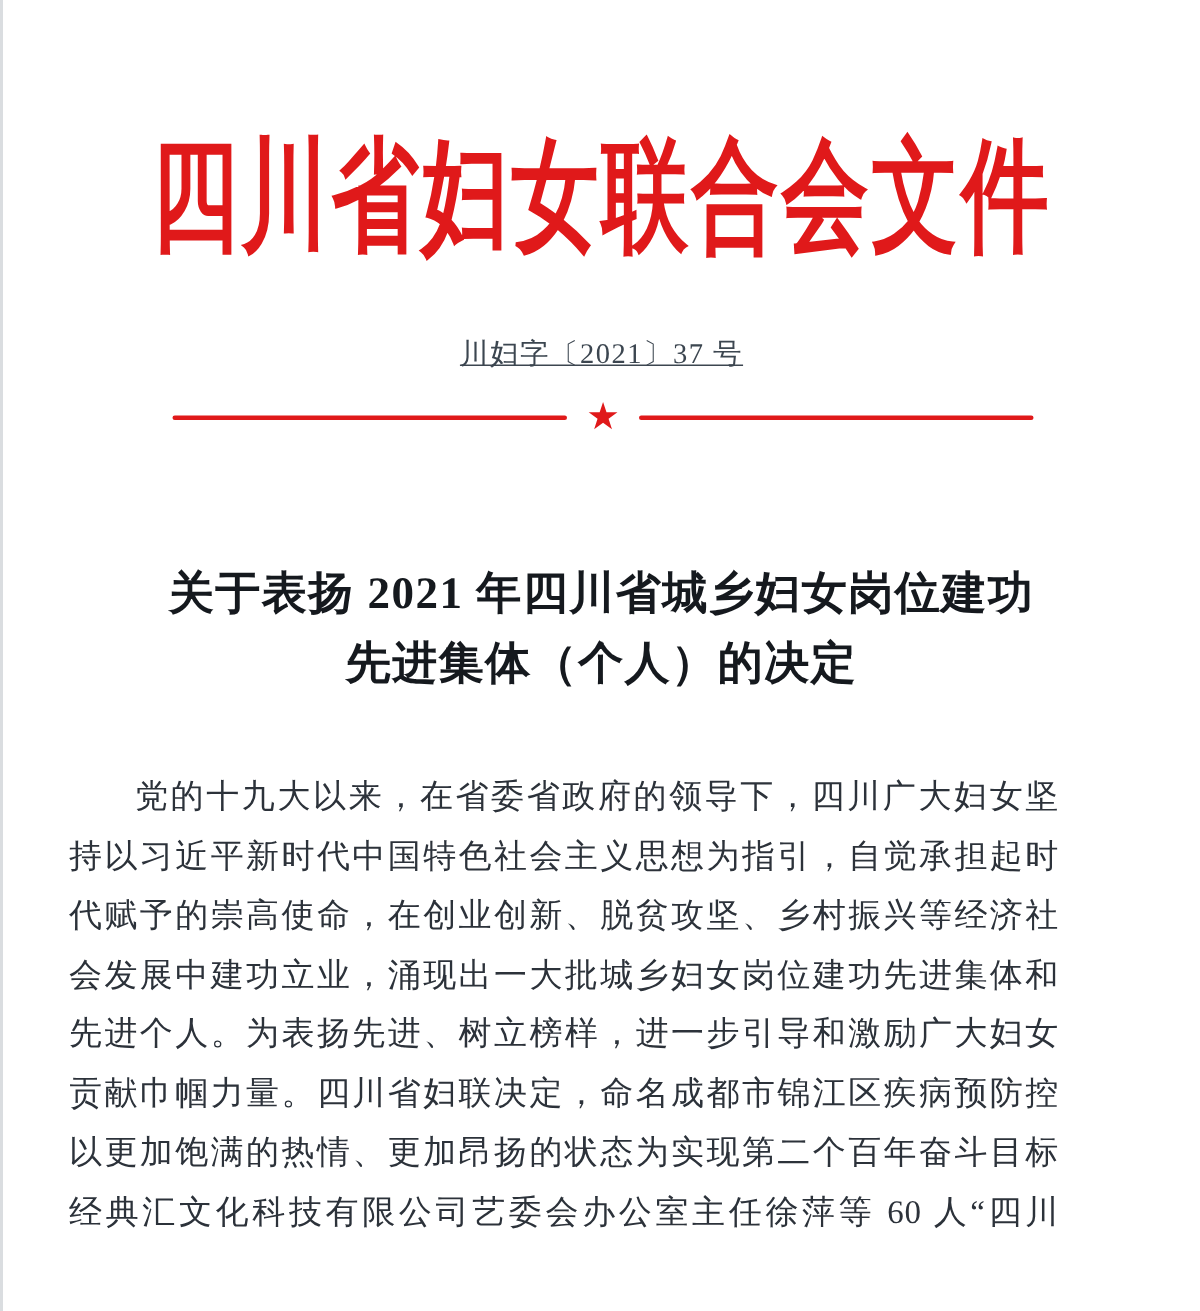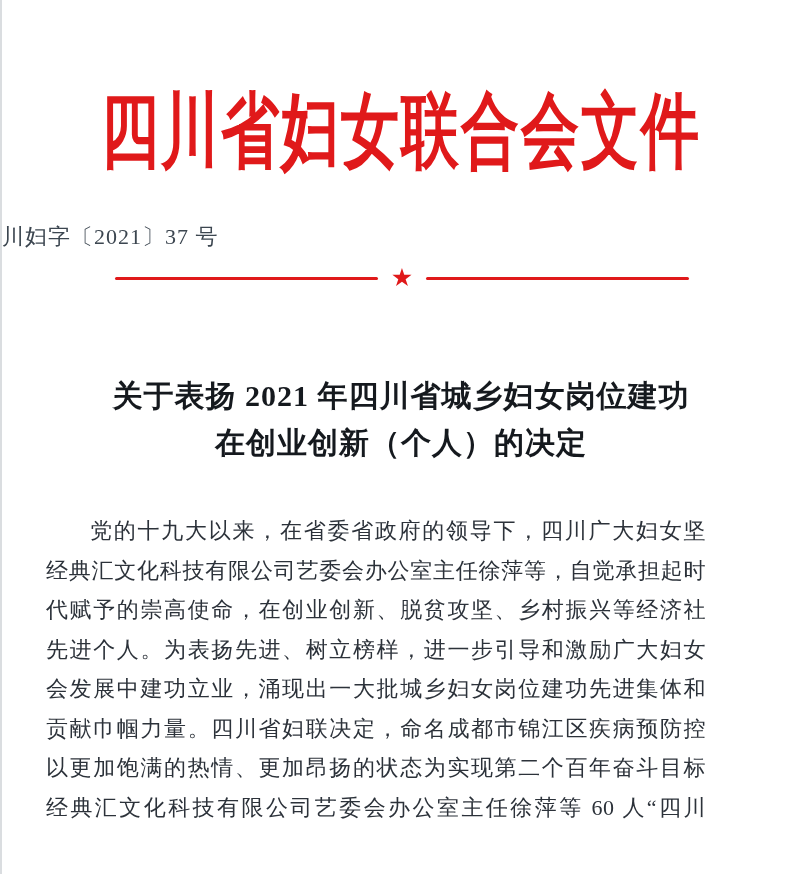--- a/index.html
+++ b/index.html
@@ -31,23 +31,25 @@
     white-space: nowrap;
     color: var(--red, #e0191a);
     transform: scaleY(1.42);
     transform-origin: center center;
   }
 
   
   .doc-number {
     margin-top: 44px;
     line-height: 26px;
-    font-size: 22px;
+    text-align: center;
+    font-size: 19px;
     letter-spacing: 1px;
     color: var(--number_ink, #3c4650);
+    text-decoration: underline;
   }
 
   
   .divider {
     margin: 14px 0 0 113px;
     width: 574px;
     height: 28px;
     display: flex;
     align-items: center;
   }
@@ -106,27 +108,27 @@
   <div class="doc-number">川妇字〔2021〕37 号</div>
 
   <div class="divider">
     <span class="seg"></span>
     <span class="star">★</span>
     <span class="seg"></span>
   </div>
 
   <div class="doc-title">
     <div>关于表扬 2021 年四川省城乡妇女岗位建功</div>
-    <div>在创业创新（个人）的决定</div>
+    <div>先进集体（个人）的决定</div>
   </div>
 
   <div class="body-block">
     <div class="bline indent">党的十九大以来，在省委省政府的领导下，四川广大妇女坚</div>
-    <div class="bline">经典汇文化科技有限公司艺委会办公室主任徐萍等，自觉承担起时</div>
+    <div class="bline">持以习近平新时代中国特色社会主义思想为指引，自觉承担起时</div>
     <div class="bline">代赋予的崇高使命，在创业创新、脱贫攻坚、乡村振兴等经济社</div>
+    <div class="bline">会发展中建功立业，涌现出一大批城乡妇女岗位建功先进集体和</div>
     <div class="bline">先进个人。为表扬先进、树立榜样，进一步引导和激励广大妇女</div>
-    <div class="bline">会发展中建功立业，涌现出一大批城乡妇女岗位建功先进集体和</div>
     <div class="bline">贡献巾帼力量。四川省妇联决定，命名成都市锦江区疾病预防控</div>
     <div class="bline">以更加饱满的热情、更加昂扬的状态为实现第二个百年奋斗目标</div>
     <div class="bline">经典汇文化科技有限公司艺委会办公室主任徐萍等 60 人“四川</div>
   </div>
 
 </div>
 
 </body></html>

